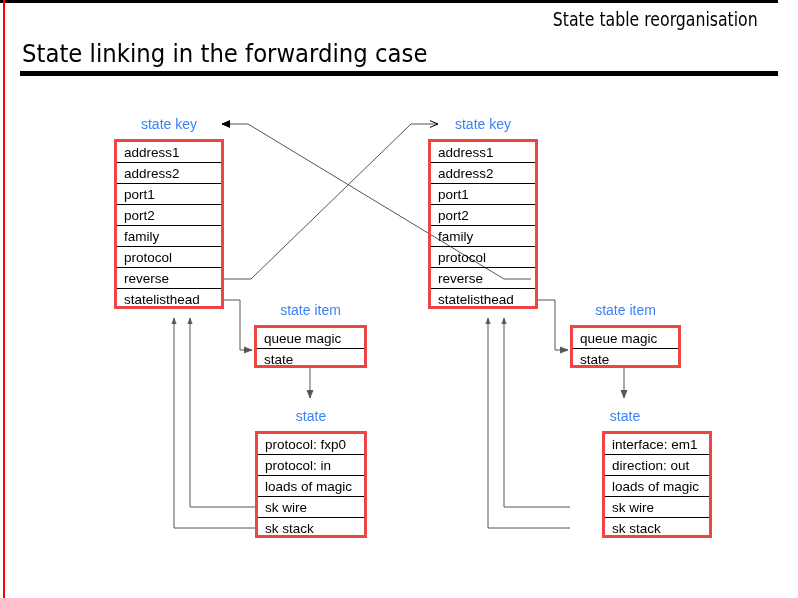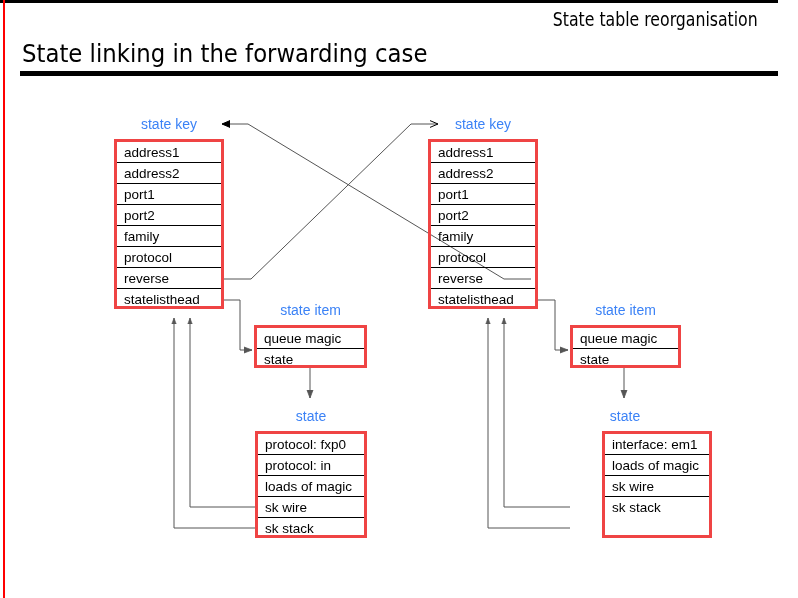--- a/index.html
+++ b/index.html
@@ -218,19 +218,20 @@
       <div class="row">protocol: fxp0</div>
       <div class="row">protocol: in</div>
       <div class="row">loads of magic</div>
       <div class="row">sk wire</div>
       <div class="row">sk stack</div>
     </div>
 
     <div class="node-label" style="left:570px; top:408px; width:110px;">state</div>
     <div class="struct" style="left:570px; top:431px; width:110px; height:107px;margin-left:32px;">
       <div class="row">interface: em1</div>
+      <div class="row">direction: out</div>
       <div class="row">loads of magic</div>
       <div class="row">sk wire</div>
       <div class="row">sk stack</div>
     </div>
 
   </div>
 </div>
 
 </body></html>

